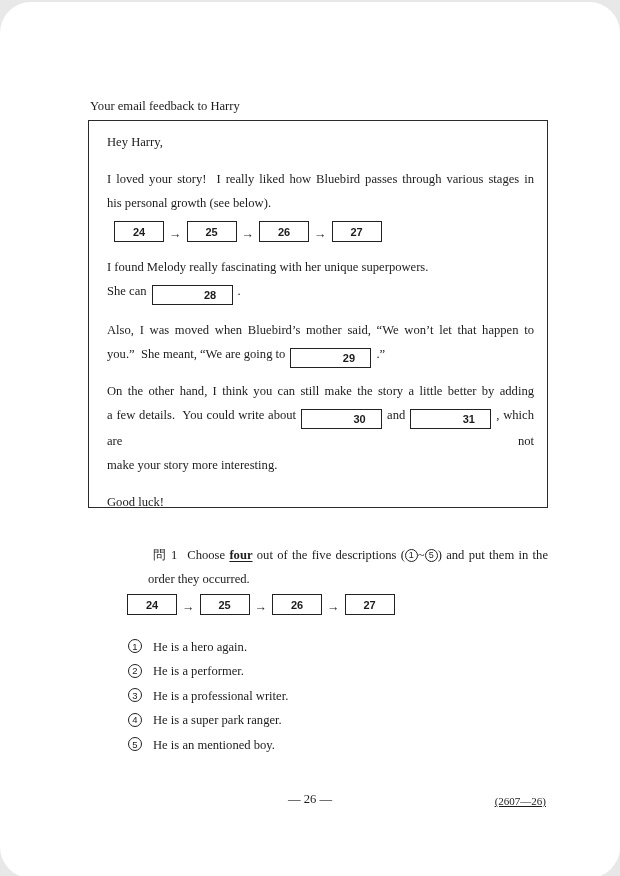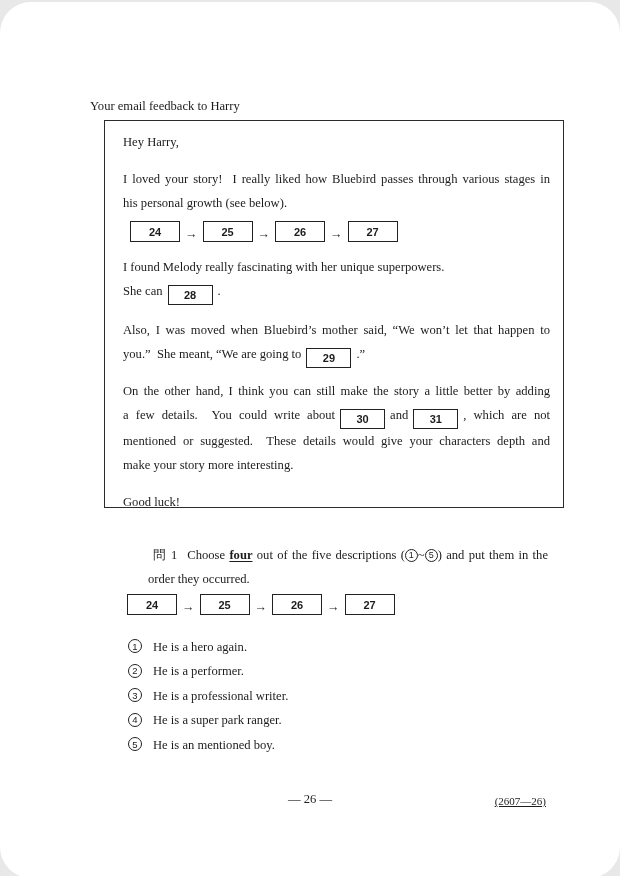--- a/index.html
+++ b/index.html
@@ -5,21 +5,21 @@
   html,body { margin:0; padding:0; background:#e8e8e8; }
   .page {
     position:relative; width:620px; height:876px; margin:2px auto;
     background:#ffffff; color:#1c1c1c;
     font-family:"Liberation Serif","DejaVu Serif",serif;
     font-size:12.6px; overflow:hidden;border-radius:31px;
   }
   .hdr { position:absolute; left:90px; top:94px; line-height:20px; white-space:pre-wrap; }
 
   .email-box {
-    position:absolute; left:104px; top:118px; width:460px; height:388px;
+    position:absolute; left:88px; top:118px; width:460px; height:388px;
     box-sizing:border-box; border:1.4px solid #2b2b2b;
     padding:9px 13px 0 18px;
   }
   .line { line-height:24px; text-align:justify; white-space:pre-wrap; }
   .line.just { text-align-last:justify; }
   .gap { margin-top:13px; }
   .gap-sm { margin-top:11px; }
 
   .seq { display:flex; align-items:flex-end; margin:3px 0 0 7px; height:24px; }
   .seq-box {
@@ -27,21 +27,21 @@
     display:flex; align-items:center; justify-content:center;
     font-family:"Liberation Sans","DejaVu Sans",sans-serif; font-weight:700; font-size:11px;
     background:#fff;
   }
   .arrow { font-size:12.5px; margin:0 5px; color:#222; }
 
   .blank {
     display:inline-flex; width:43px; height:18px; border:1.7px solid #222;
     align-items:center; justify-content:center;
     font-family:"Liberation Sans","DejaVu Sans",sans-serif; font-weight:700; font-size:11px;
-    vertical-align:-4px; margin:0 5px; background:#fff;
+    vertical-align:-4px; margin:0 5px; background:#fff;padding-left:36px;
   }
 
   .question { position:absolute; left:105px; top:541px; width:443px; }
   .q-line1 { line-height:24px; text-align:justify; text-align-last:justify; white-space:pre-wrap;padding-left:48px; }
   .q-label { margin-right:10px; }
   .q-line2 { line-height:24px; margin-left:43px; white-space:pre-wrap; }
   .q-seq { margin:0 0 0 22px; }
   .u-bold { font-weight:700; text-decoration:underline; text-underline-offset:2px; }
 
   .circled {
@@ -83,21 +83,20 @@
     </div>
 
     <div class="line gap">I found Melody really fascinating with her unique superpowers.</div>
     <div class="line"><span>She can</span><span class="blank">28</span><span>.</span></div>
 
     <div class="line just gap">Also, I was moved when Bluebird’s mother said, “We won’t let that happen to</div>
     <div class="line"><span>you.”  She meant, “We are going to</span><span class="blank">29</span><span>.”</span></div>
 
     <div class="line just gap-sm">On the other hand, I think you can still make the story a little better by adding</div>
     <div class="line just"><span>a few details.  You could write about</span><span class="blank">30</span><span>and</span><span class="blank">31</span><span>, which are not</span></div>
-    <div class="line just">mentioned or suggested.  These details would give your characters depth and</div>
     <div class="line">make your story more interesting.</div>
 
     <div class="line gap">Good luck!</div>
   </div>
 
   <div class="question">
     <div class="q-line1"><span class="q-label">問 1</span><span>Choose </span><span class="u-bold">four</span><span> out of the five descriptions (</span><span class="circled">1</span><span>~</span><span class="circled">5</span><span>) and put them in the</span></div>
     <div class="q-line2">order they occurred.</div>
 
     <div class="seq q-seq">

